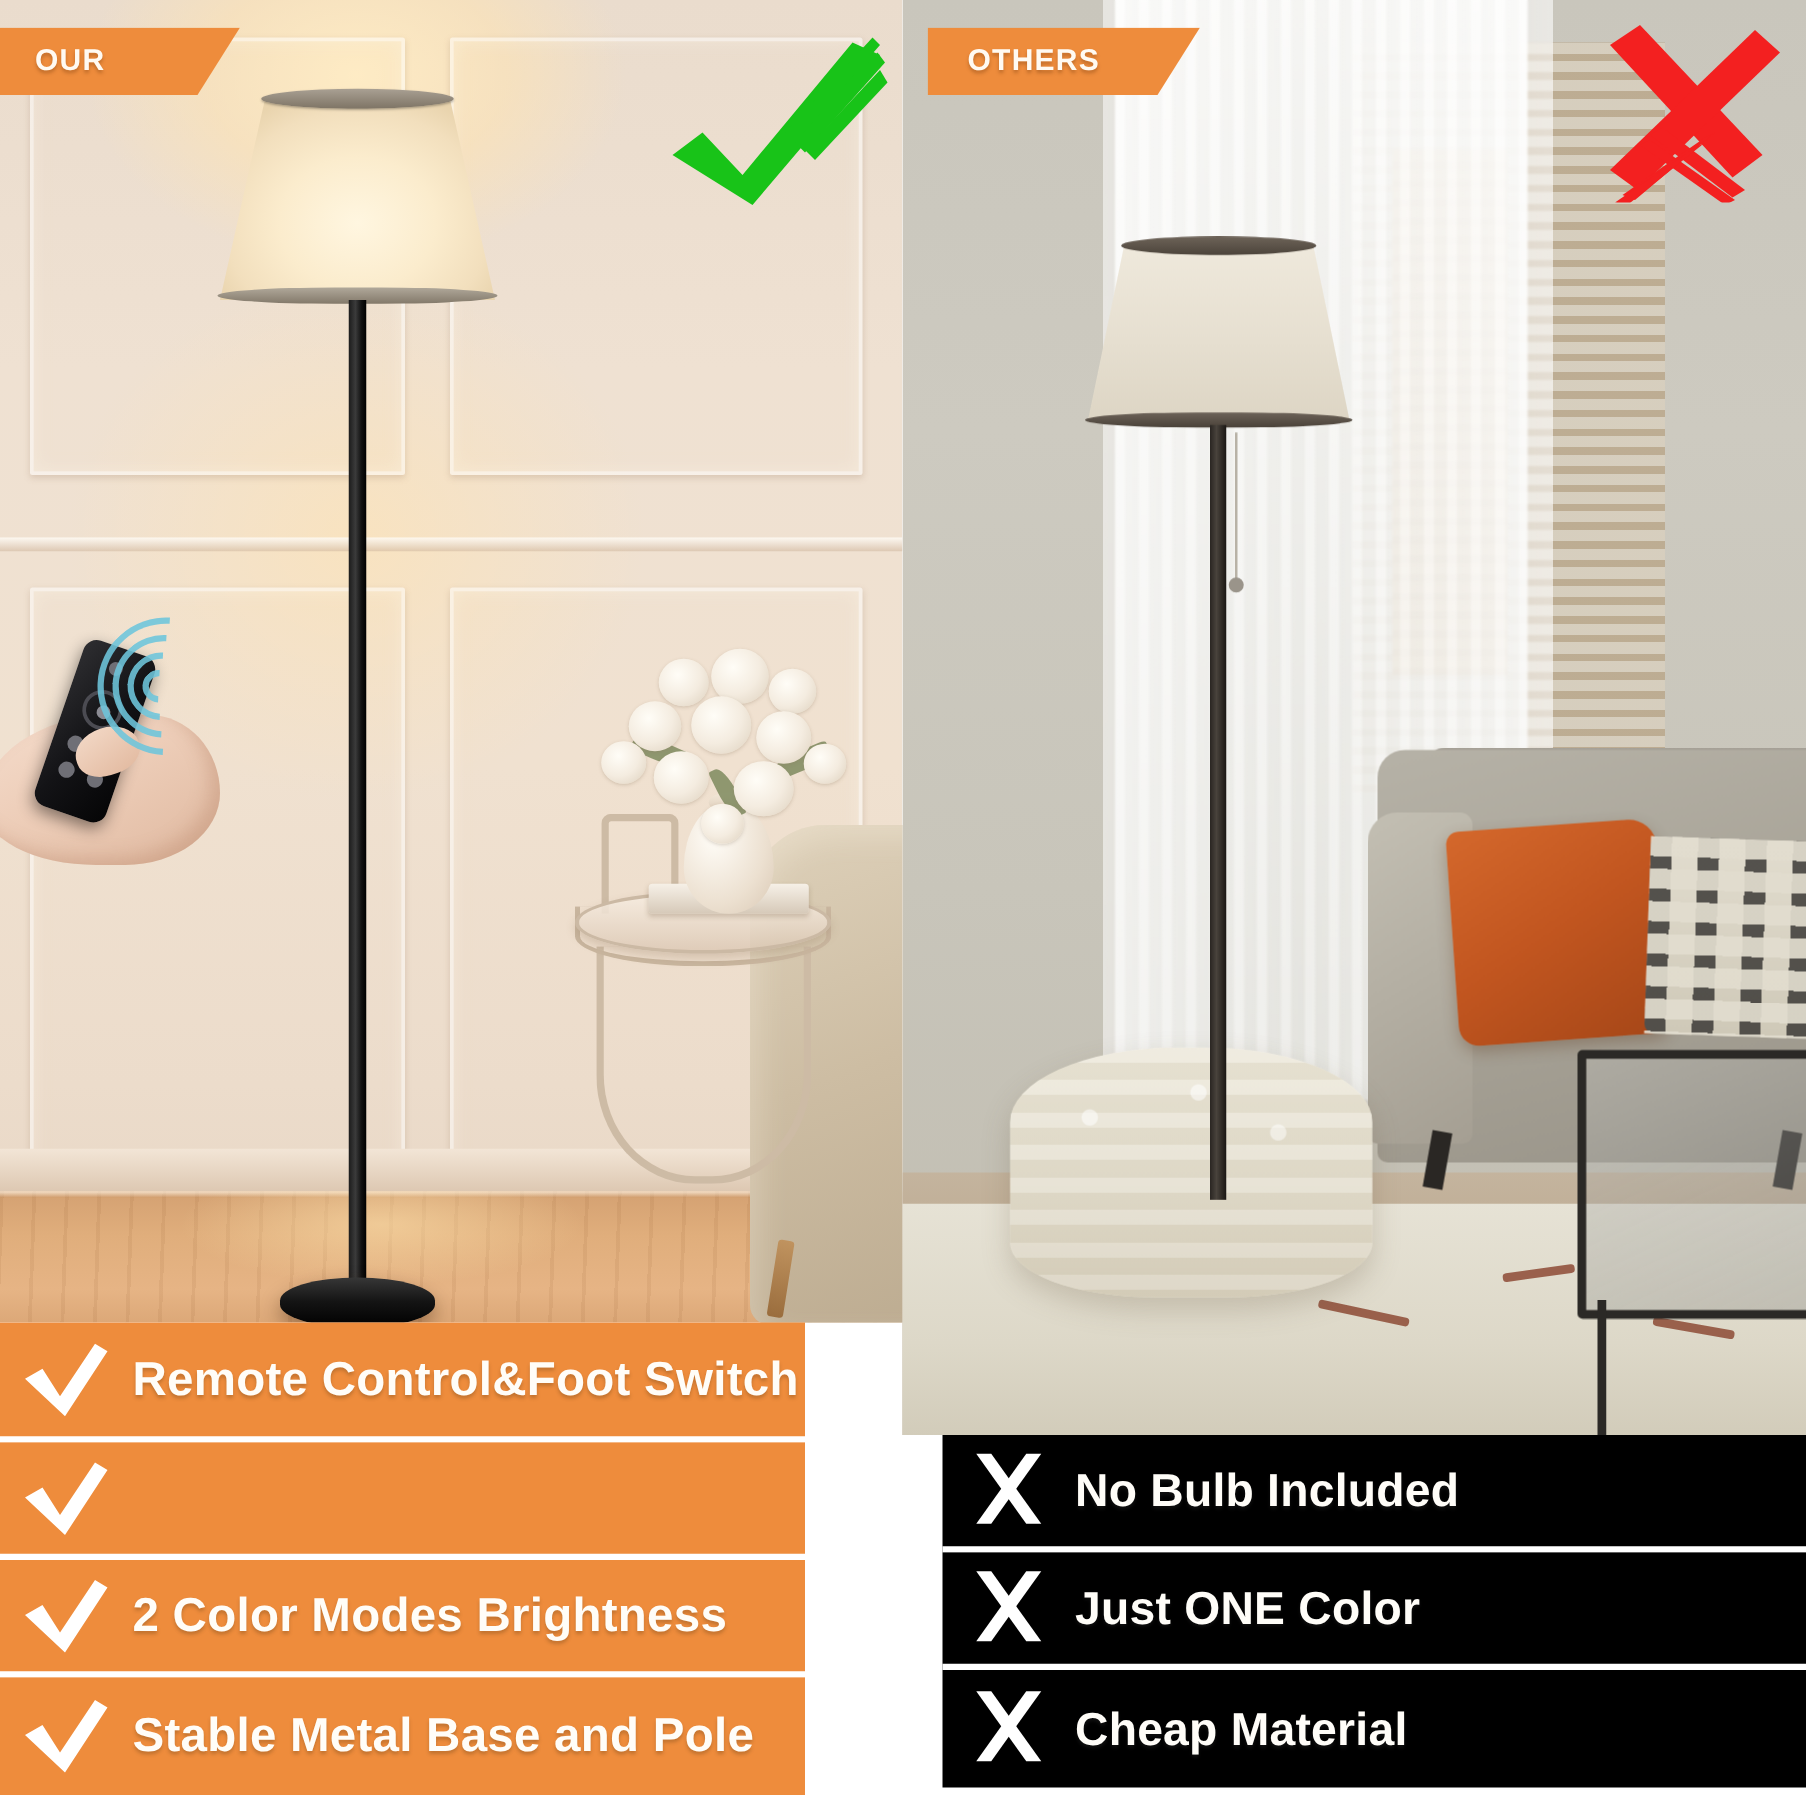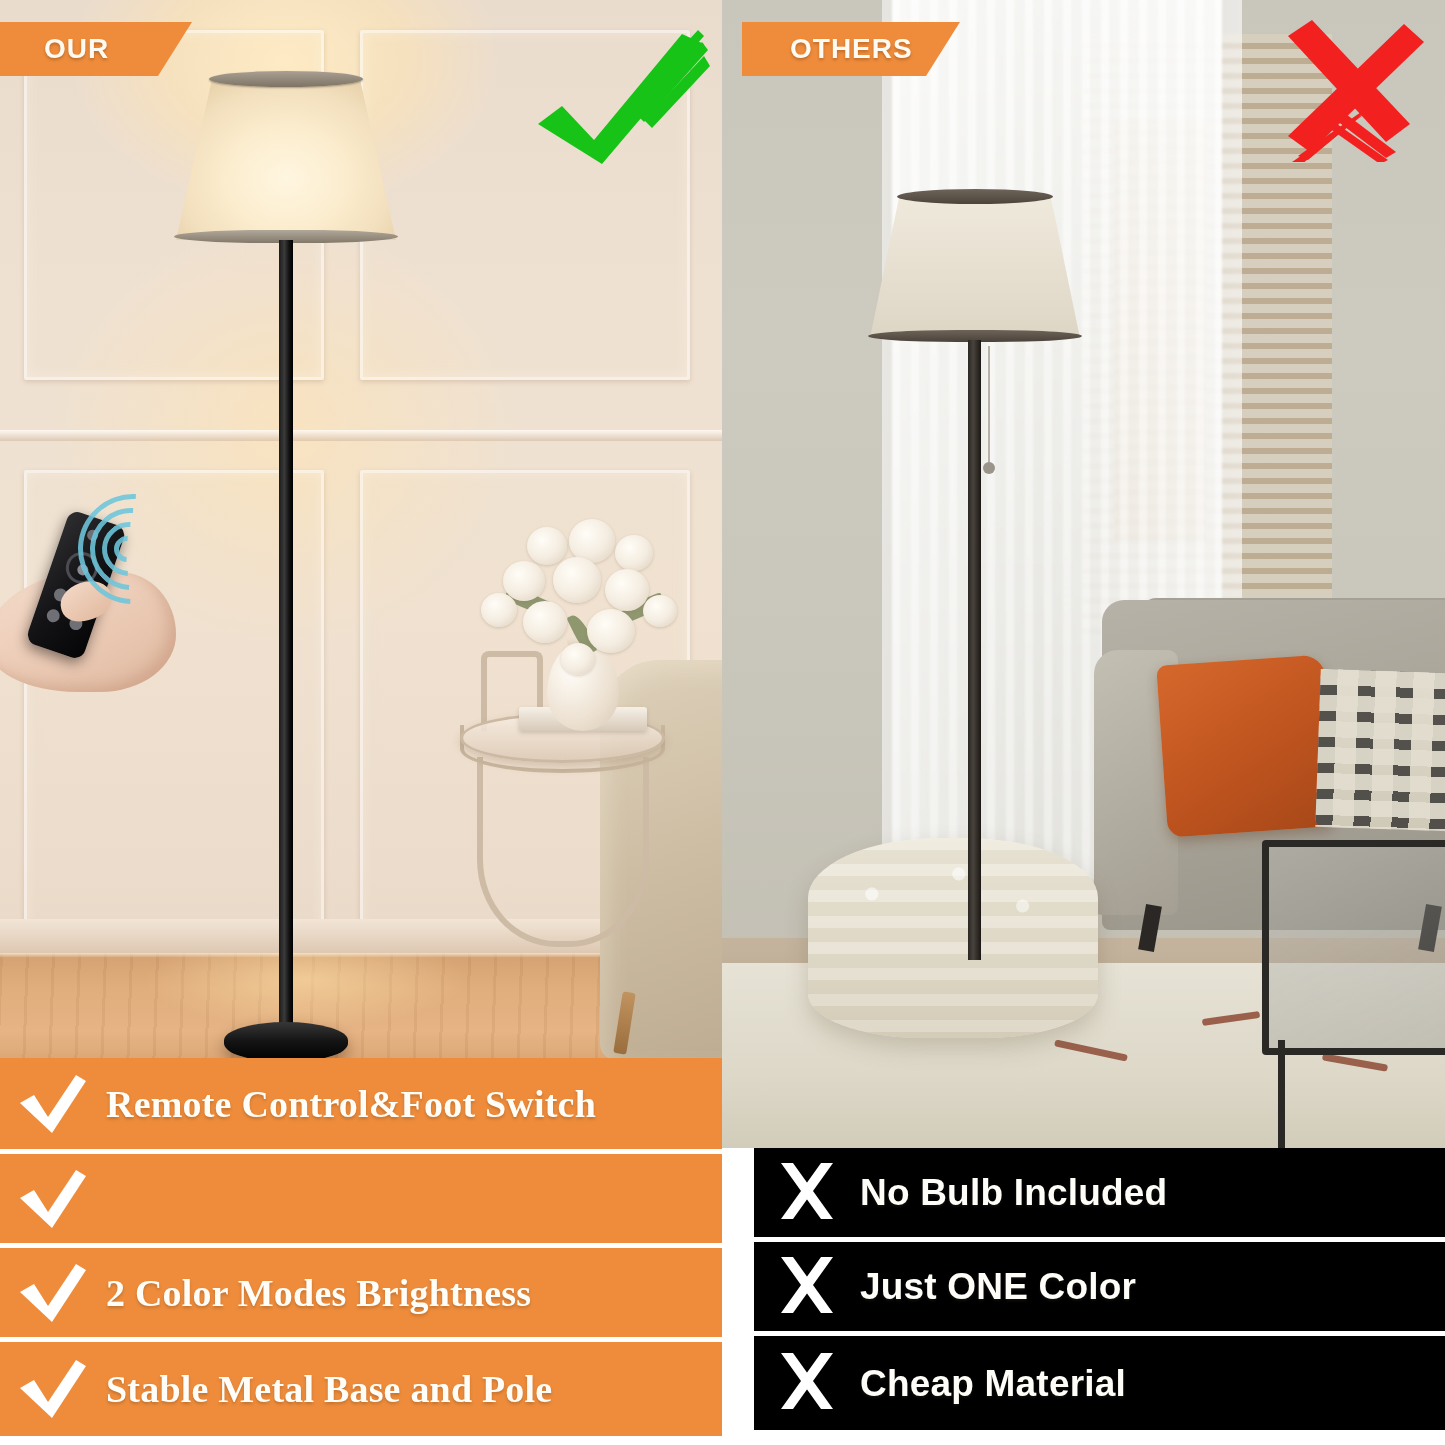--- a/index.html
+++ b/index.html
@@ -182,29 +182,29 @@
     border:7px solid #2b2926; border-radius:4px;
     background:linear-gradient(155deg,rgba(190,190,185,.40),rgba(120,122,120,.30)); }
   .table-leg { position:absolute; width:7px; height:125px; background:#2b2926; }
 
   
   .banner { position:absolute; top:22px; height:54px;
     background:#ee8c3c; display:flex; align-items:center;
     clip-path: polygon(0 0, 100% 0, calc(100% - 34px) 100%, 0 100%); }
   .banner-our    { left:0;   width:192px; padding-left:28px; }
   .banner-others { left:742px; width:218px; padding-left:32px;text-align:right; }
-  .banner span { color:#fffaf2; font-size:28px; font-weight:bold; letter-spacing:1px;
-    text-shadow:0 2px 3px rgba(120,60,15,.4);margin-left:16px; }
+  .banner span { color:#fffaf2; font-size:24px; font-weight:bold; letter-spacing:1px;
+    text-shadow:0 2px 3px rgba(120,60,15,.4); }
 
   
   .mark-tick  { position:absolute; left:532px; top:28px; width:180px; height:140px; }
   .mark-cross { position:absolute; left:1268px; top:12px; width:160px; height:150px; }
 
   
-  .rows-left  { position:absolute; left:0;   top:1058px; width:722px;font-family:Liberation Serif, serif; }
+  .rows-left  { position:absolute; left:0;   top:1058px; width:644px; }
   .rows-right { position:absolute; left:722px; top:1148px; width:723px; }
 
   .frow { display:flex; align-items:center; height:94px; position:relative;
     border-bottom:5px solid #ffffff; }
   .rows-left  .frow { background:#ee8c3c; }
   .rows-right .frow { background:#000000;margin-left:32px; }
   .rows-left  .frow:last-child,
   .rows-right .frow:last-child { border-bottom:none; }
   .rows-left .frow:first-child { height:96px; }
 

